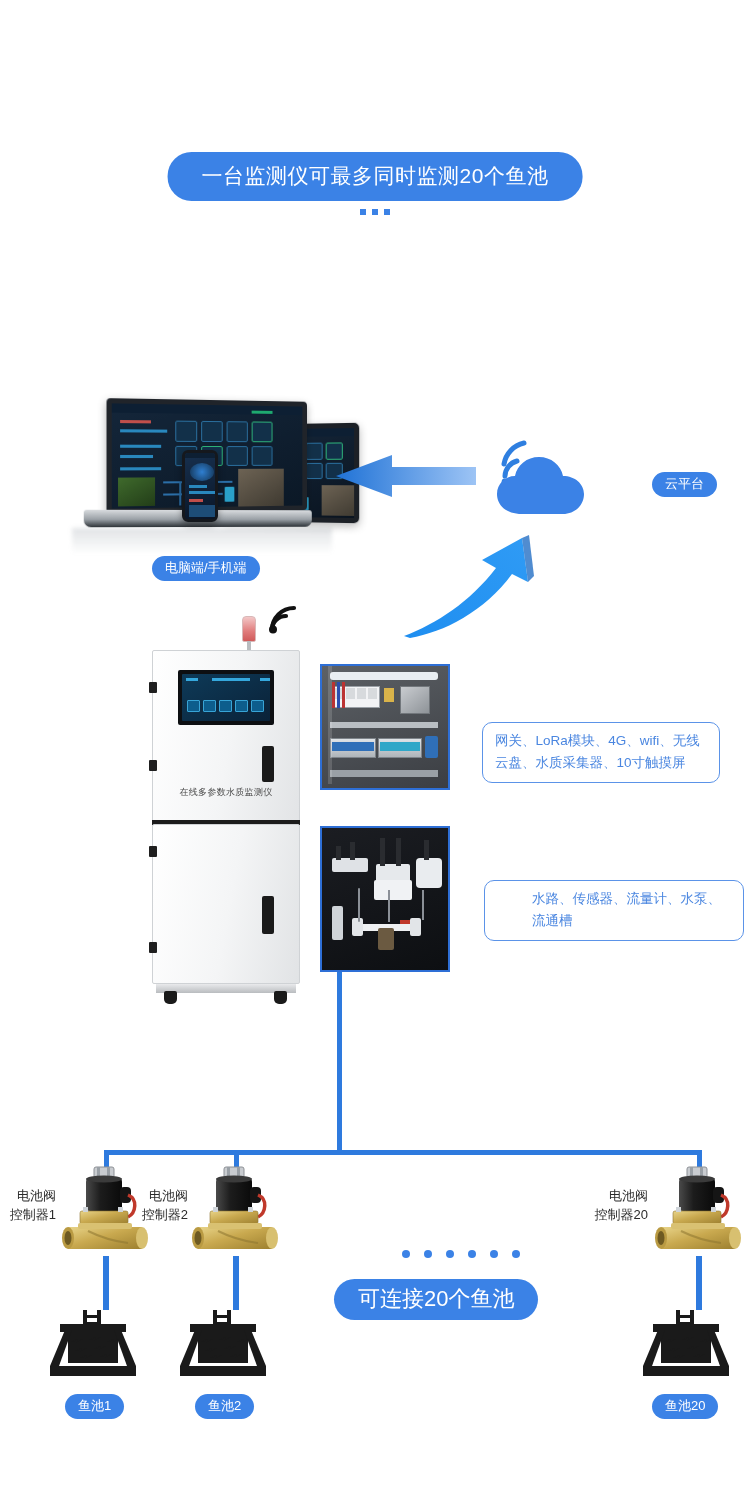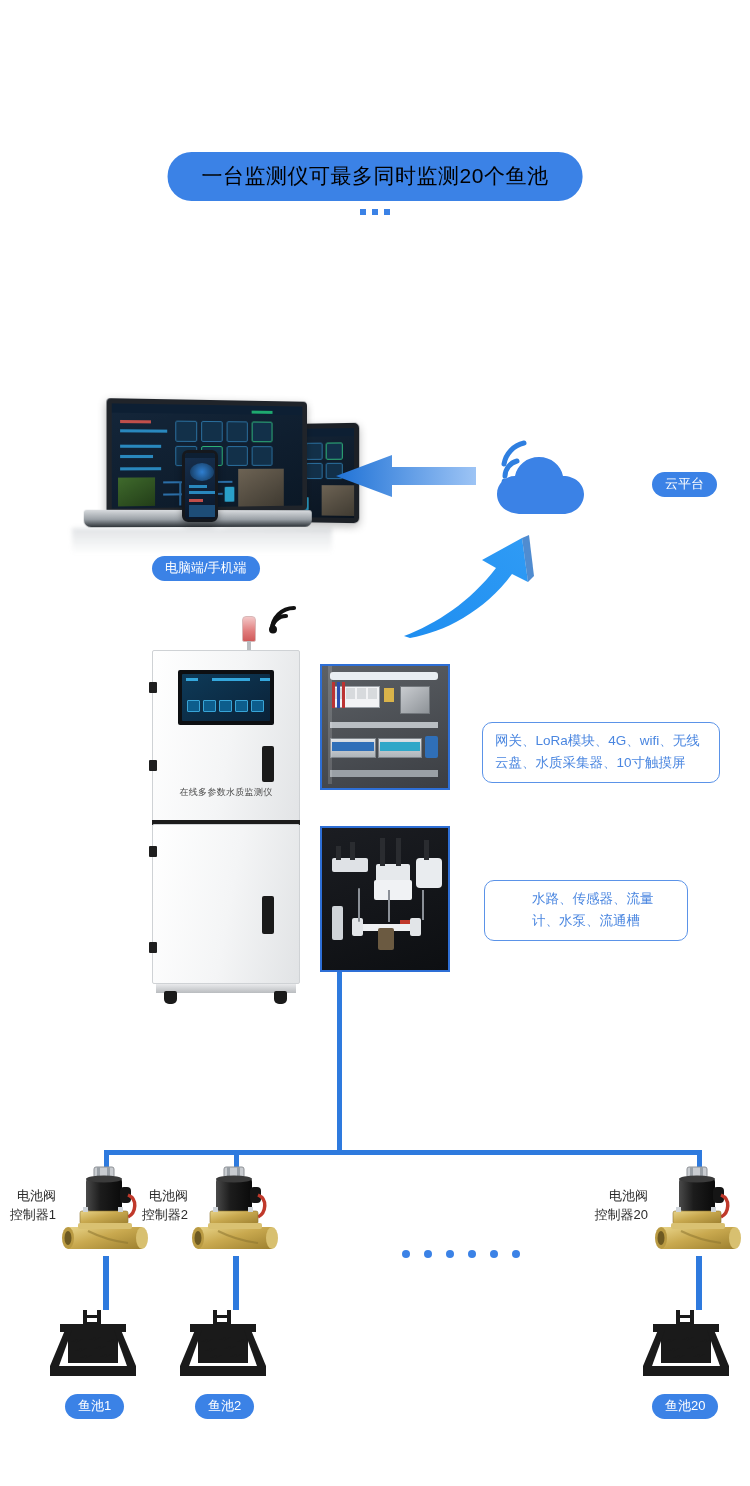--- a/index.html
+++ b/index.html
@@ -16,21 +16,21 @@
     position: absolute; top: 58px; left: 0; width: 750px;
     text-align: center;
     font-size: 60px; font-weight: 700; letter-spacing: 1px;
     line-height: 1.05; white-space: nowrap;
   }
   .title .t-dark { color: #1a1a1a; }
   .title .t-blue { color: #3b82e6; }
 
   .pill-hero {
     position: absolute; top: 152px; left: 50%; transform: translateX(-50%);
-    background: #3b82e6; color: #000000;
+    background: #3b82e6; color: #ffffff;
     font-size: 21px; font-weight: 400;
     padding: 10px 34px 11px; border-radius: 24px;
     white-space: nowrap; letter-spacing: .5px;
   }
   .dots3 {
     position: absolute; top: 209px; left: 50%; transform: translateX(-50%);
     display: flex; gap: 6px;
   }
   .dots3 i { width: 6px; height: 6px; background: #3b82e6; display:block; }
   .sub-en {
@@ -165,21 +165,21 @@
   .pnl-bg.dark { background:linear-gradient(160deg,#1b1d22,#0d0f12); }
   .pp { position:absolute; }
 
   
   .callout {
     position:absolute; border:1px solid #5b93e8; border-radius:10px;
     color:#4a86e0; font-size:13.5px; line-height:1.65;
     padding:7px 12px; background:#fff;
   }
   .c1 { left:482px; top:722px; width:238px; }
-  .c2 { left:484px; top:880px; width:204px;padding-left:47px; }
+  .c2 { left:484px; top:880px; width:260px;padding-left:47px; }
 
   
   .line { position:absolute; background:#2e7ade; }
 
   
   .valve { position:absolute; width:96px; height:92px; }
   .valve-label {
     position:absolute; font-size:13px; color:#2b2b2b; line-height:1.45;
     text-align:right; white-space:nowrap;
   }
@@ -506,20 +506,21 @@
   </div>
 
   <div class="dots6">
     <i></i>
       <i></i>
       <i></i>
     <i></i>
       <i></i>
       <i></i>
   </div>
+  <div class="badge lg" style="left:334px; top:1279px;">可连接20个鱼池</div>
 
   <div class="pool" style="left:47px; top:1308px;">
     <svg width="92" height="78" viewBox="0 0 92 78">
       <path d="M13 16 L79 16 L79 24 L71 24 L71 55 L21 55 L21 24 L13 24 Z" fill="#1a1a1a"></path>
       <path d="M3 58 L18 22 L25 22 L12 58 Z" fill="#1a1a1a"></path>
       <path d="M89 58 L74 22 L67 22 L80 58 Z" fill="#1a1a1a"></path>
       <rect x="3" y="58" width="86" height="10" fill="#1a1a1a"></rect>
       <rect x="36" y="2" width="4" height="26" fill="#1a1a1a"></rect>
       <rect x="50" y="2" width="4" height="26" fill="#1a1a1a"></rect>
       <rect x="36" y="7" width="18" height="3" fill="#1a1a1a"></rect>

